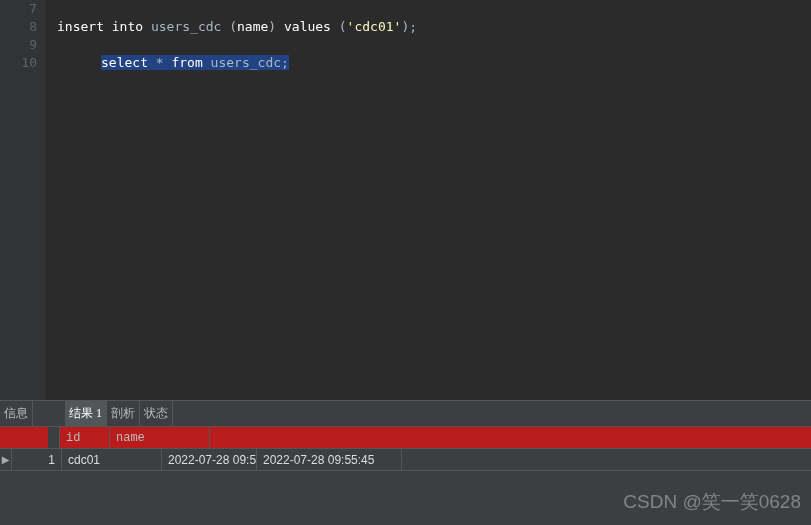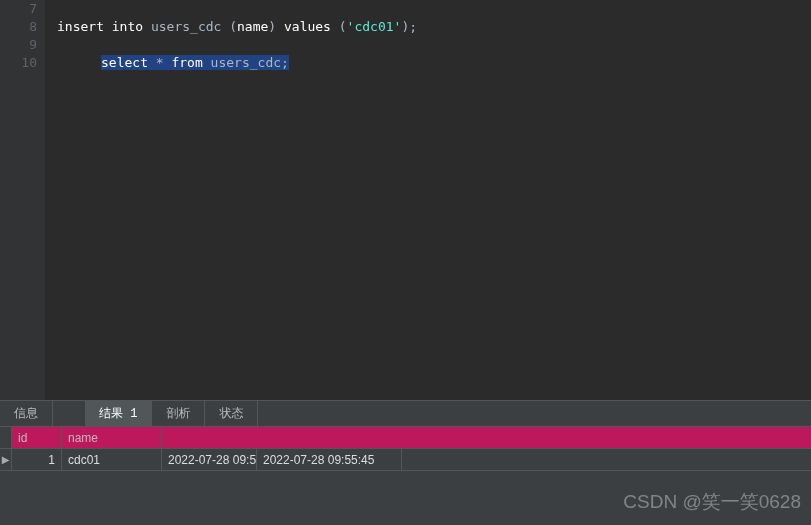--- a/index.html
+++ b/index.html
@@ -30,21 +30,21 @@
     .gutter div { height: 18px; line-height: 18px; }
     .code {
       flex: 1;
       padding-left: 12px;
       position: relative;
     }
     .line { height: 18px; line-height: 18px; white-space: pre; }
     .kw { color: #ffffff; }
     .ident { color: #a9b7c6; }
     .paren { color: #a9b7c6; }
-    .str { color: #5eead4; }
+    .str { color: #fef9c3; }
     .semi { color: #a9b7c6; }
     .sel {
       background: #214283;
       padding: 0;
       margin-left: 44px;
     }
     .bottom-panel {
       position: absolute;
       bottom: 0;
       left: 0;
@@ -53,42 +53,43 @@
       background: #3c3f41;
       border-top: 1px solid #555;
     }
     .tabs {
       display: flex;
       height: 26px;
       background: #3c3f41;
       border-bottom: 1px solid #555;
     }
     .tab {
-      padding: 4px 14px;
+      padding: 4px 4px;
       color: #bbb;
       font-size: 12px;
-      font-family: Liberation Mono, monospace;
+      font-family: Liberation Serif, serif;
       cursor: pointer;
       border-right: 1px solid #555;
       display: flex;
       align-items: center;
     }
     .tab.active {
       background: #515658;
       color: #fff;
       margin-left: 32px;
     }
     .grid-header {
       display: flex;
       height: 22px;
-      background: #be185d;
+      background: #b91c1c;
       border-bottom: 1px solid #555;
-      font-family: Liberation Sans, sans-serif;
+      font-family: Liberation Mono, monospace;
       font-size: 12px;
       color: #bbb;
+      padding-left: 48px;
     }
     .cell-h {
       border-right: 1px solid #555;
       padding: 3px 6px;
       display: flex;
       align-items: center;
     }
     .grid-row {
       display: flex;
       height: 22px;

